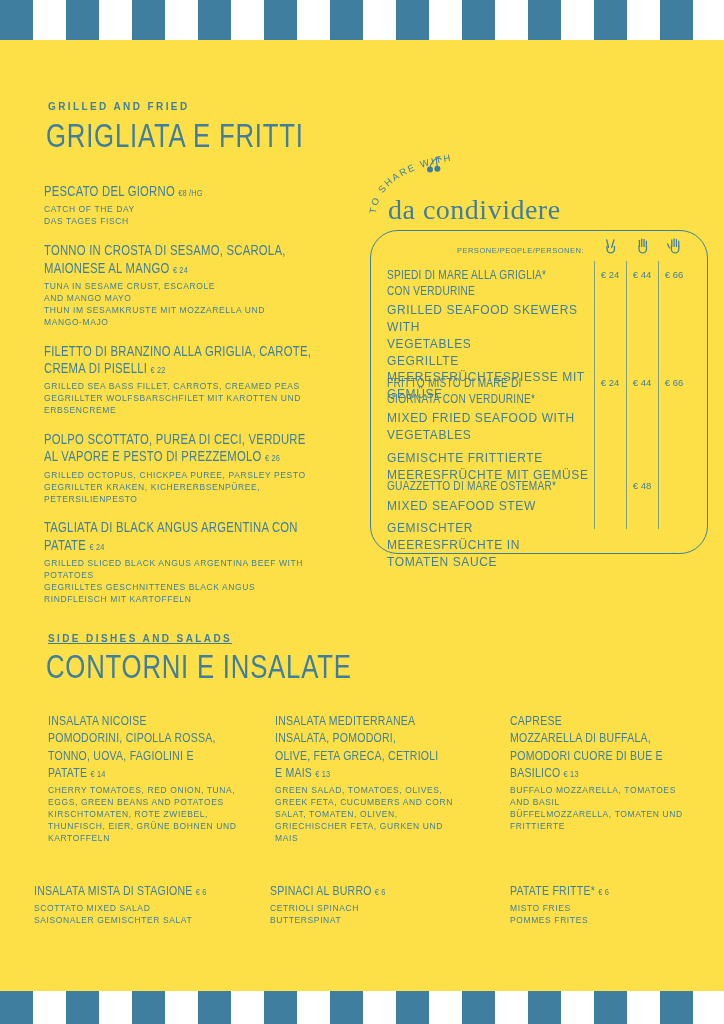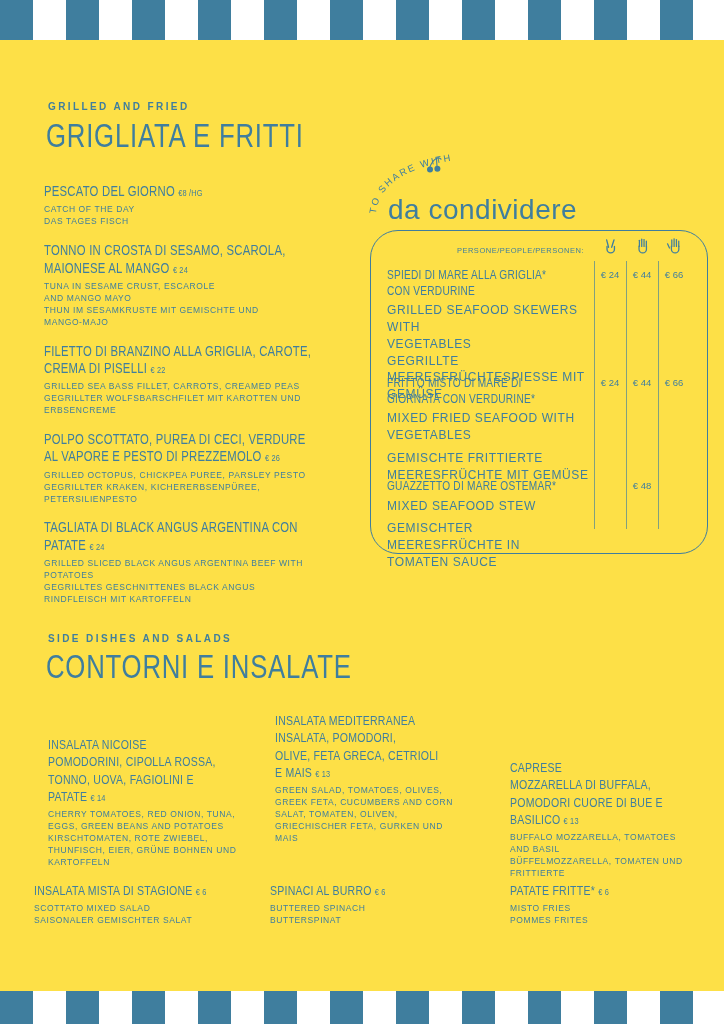--- a/index.html
+++ b/index.html
@@ -24,43 +24,43 @@
 
   
   .menu-col{position:absolute;left:44px;top:183px;width:335px;}
   .menu-item{margin-bottom:14px;}
   .iname{font-size:14.5px;line-height:1.2;letter-spacing:0.3px;width:128%;
     transform:scaleX(0.78);transform-origin:0 0;}
 
   
   .share-box{position:absolute;left:370px;top:230px;width:336px;height:322px;
     border:1px solid var(--accent);border-radius:28px;}
-  .share-title{position:absolute;left:388px;top:194px;font-family:Liberation Sans, sans-serif;
+  .share-title{position:absolute;left:388px;top:194px;font-family:Liberation Serif, serif;
     font-size:28px;letter-spacing:0.5px;text-align:center;}
   .arc-svg{position:absolute;left:366px;top:148px;color:var(--accent);}
   .cherry-svg{position:absolute;left:424px;top:156px;color:var(--accent);}
   .people-label{position:absolute;left:0;top:15px;width:213px;text-align:right;
     font-size:7.5px;letter-spacing:0.5px;}
   .hand-cell{position:absolute;top:5px;width:32px;text-align:center;}
   .hand{width:17px;height:21px;color:var(--accent);}
   .c0{left:223px}.c1{left:255px}.c2{left:287px}
   .vline{position:absolute;top:30px;height:268px;width:1px;background:var(--accent);opacity:0.65;}
   .share-row{position:absolute;left:0;width:336px;}
   .r0{top:36px}.r1{top:144px}.r2{top:247px}
   .share-txt{position:absolute;left:16px;top:0;width:205px;}
   .share-name{font-size:13px;line-height:1.2;letter-spacing:0.3px;width:128%;
     transform:scaleX(0.78);transform-origin:0 0;}
   .share-txt .desc{font-size:12px;}
   .share-price{position:absolute;top:2px;width:32px;text-align:center;font-size:9.5px;}
 
   
   .sides-item{position:absolute;}
-  .p0{left:48px;top:712px;width:210px;margin-top:24px;}
+  .p0{left:48px;top:712px;width:210px;}
   .p1{left:275px;top:712px;width:218px;}
-  .p2{left:510px;top:712px;width:190px;margin-top:47px;}
+  .p2{left:510px;top:712px;width:190px;}
   .p3{left:34px;top:882px;width:210px;}
   .p4{left:270px;top:882px;width:218px;}
   .p5{left:510px;top:882px;width:190px;}
   .sname{font-size:13.5px;line-height:1.28;letter-spacing:0.3px;width:128%;
     transform:scaleX(0.78);transform-origin:0 0;}
 </style>
 </head>
 <body>
 
 <div class="page">
@@ -74,21 +74,21 @@
     <div class="menu-item">
       <div class="iname"><span class="pre">PESCATO DEL GIORNO</span> <span class="price">€8 /HG</span></div>
       <p class="desc desc-first pre">CATCH OF THE DAY</p>
       <p class="desc pre">DAS TAGES FISCH</p>
     </div>
     <div class="menu-item">
       <div class="iname"><span class="pre">TONNO IN CROSTA DI SESAMO, SCAROLA,
 MAIONESE AL MANGO</span> <span class="price">€ 24</span></div>
       <p class="desc desc-first pre">TUNA IN SESAME CRUST, ESCAROLE
 AND MANGO MAYO</p>
-      <p class="desc pre">THUN IM SESAMKRUSTE MIT GEMISCHTE UND
+      <p class="desc pre">THUN IM SESAMKRUSTE MIT MOZZARELLA UND
 MANGO-MAJO</p>
     </div>
     <div class="menu-item">
       <div class="iname"><span class="pre">FILETTO DI BRANZINO ALLA GRIGLIA, CAROTE,
 CREMA DI PISELLI</span> <span class="price">€ 22</span></div>
       <p class="desc desc-first pre">GRILLED SEA BASS FILLET, CARROTS, CREAMED PEAS</p>
       <p class="desc pre">GEGRILLTER WOLFSBARSCHFILET MIT KAROTTEN UND
 ERBSENCREME</p>
     </div>
     <div class="menu-item">
@@ -203,21 +203,21 @@
         <p class="desc desc-first pre">MIXED SEAFOOD STEW</p>
         <p class="desc pre gap">GEMISCHTER MEERESFRÜCHTE IN
 TOMATEN SAUCE</p>
       </div>
       <div class="share-price c0"></div>
       <div class="share-price c1">€ 48</div>
       <div class="share-price c2"></div>
     </div>
   </div>
 
-  <div class="kicker" style="left:48px;top:633px;">SIDE DISHES AND SALADS</div>
+  <div class="kicker" style="left:48px;top:633px;text-decoration:underline;">SIDE DISHES AND SALADS</div>
   <div class="big-title" style="left:46px;top:648px;">CONTORNI E INSALATE</div>
 
   <div class="sides-item p0">
     <div class="sname"><span class="pre">INSALATA NICOISE
 POMODORINI, CIPOLLA ROSSA,
 TONNO, UOVA, FAGIOLINI E
 PATATE</span> <span class="price">€ 14</span></div>
     <p class="desc desc-first pre">CHERRY TOMATOES, RED ONION, TUNA,
 EGGS, GREEN BEANS AND POTATOES</p>
     <p class="desc pre">KIRSCHTOMATEN, ROTE ZWIEBEL,
@@ -245,21 +245,21 @@
     <p class="desc pre">BÜFFELMOZZARELLA, TOMATEN UND
 FRITTIERTE</p>
   </div>
   <div class="sides-item p3">
     <div class="sname"><span class="pre">INSALATA MISTA DI STAGIONE</span> <span class="price">€ 6</span></div>
     <p class="desc desc-first pre">SCOTTATO MIXED SALAD</p>
     <p class="desc pre">SAISONALER GEMISCHTER SALAT</p>
   </div>
   <div class="sides-item p4">
     <div class="sname"><span class="pre">SPINACI AL BURRO</span> <span class="price">€ 6</span></div>
-    <p class="desc desc-first pre">BUTTERED SPINACH</p>
+    <p class="desc desc-first pre">CETRIOLI SPINACH</p>
     <p class="desc pre">BUTTERSPINAT</p>
   </div>
   <div class="sides-item p5">
     <div class="sname"><span class="pre">PATATE FRITTE*</span> <span class="price">€ 6</span></div>
     <p class="desc desc-first pre">MISTO FRIES</p>
     <p class="desc pre">POMMES FRITES</p>
   </div>
 
   <div class="stripes stripes-bottom"></div>
 </div>

